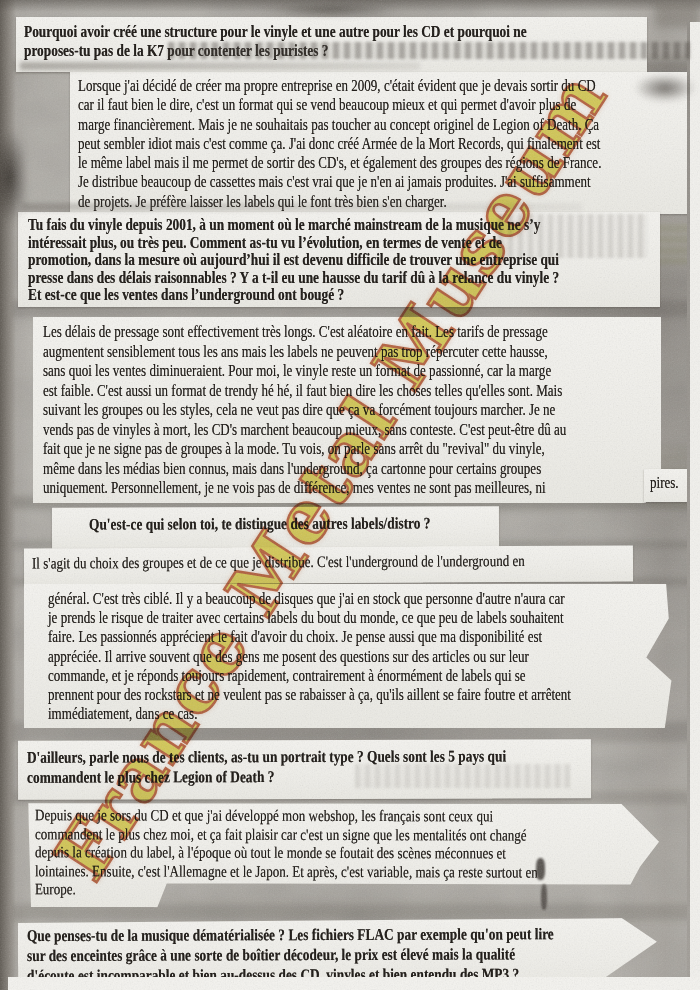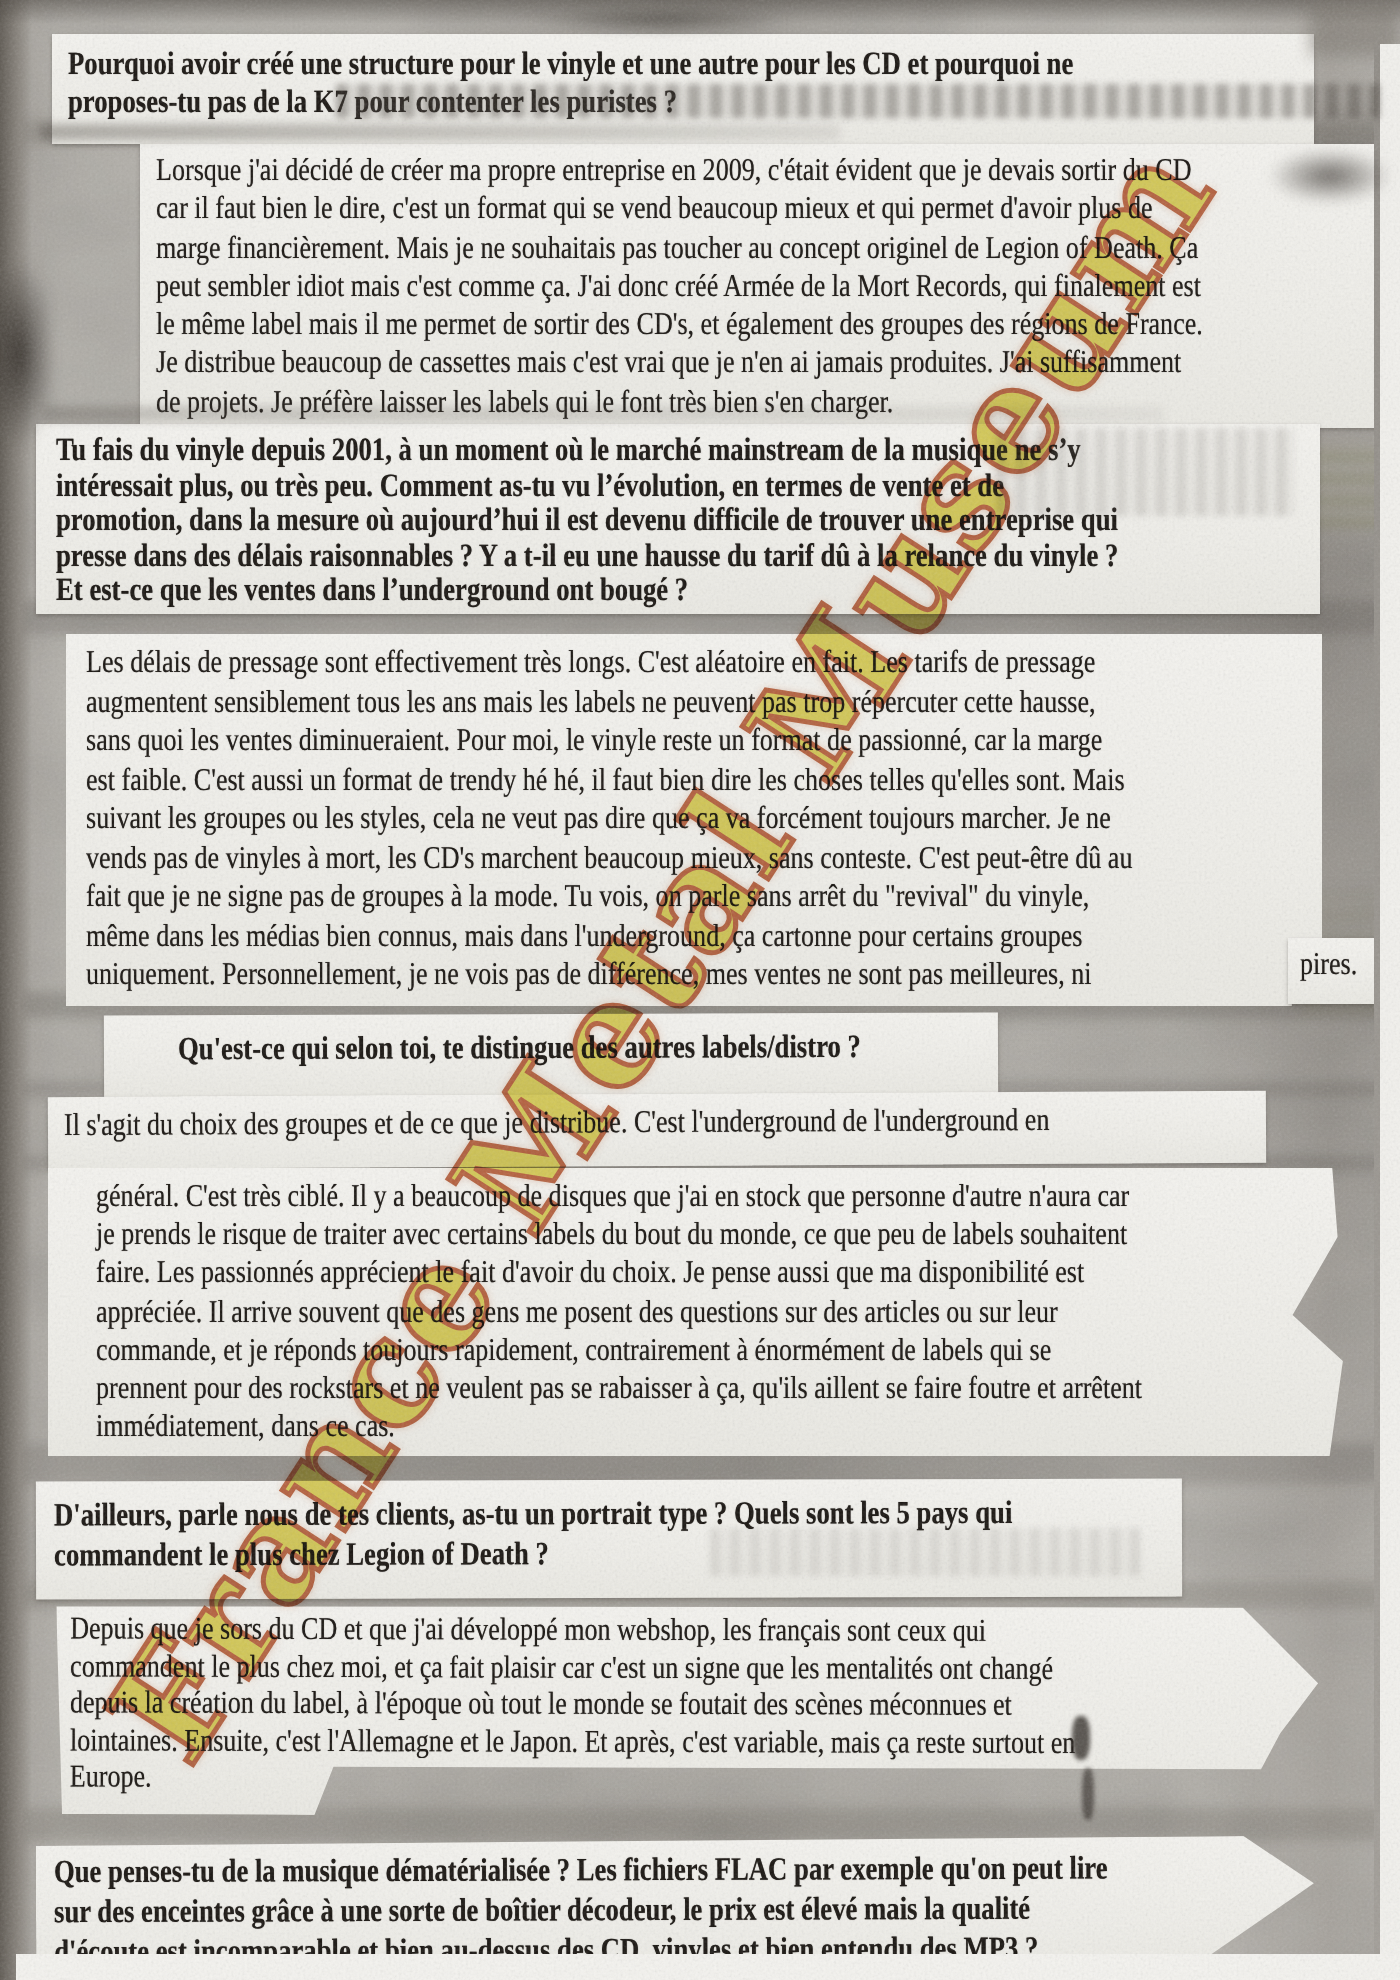--- a/index.html
+++ b/index.html
@@ -23,21 +23,21 @@
   .smudge{position:absolute;z-index:35;pointer-events:none;}
   
   .block{
     position:absolute;z-index:10;overflow:hidden;color:#17130f;
     background:linear-gradient(180deg,#f4f3ef 0%,#efeee9 60%,#eae9e3 100%);
     box-shadow:0 1px 2px rgba(55,50,44,.35);
   }
   .q{font-weight:bold;font-size:16.3px;}
   .a{font-size:15.9px;}
   .line{white-space:nowrap;transform:scaleX(.82);transform-origin:0 0;text-shadow:0 0 .5px rgba(25,20,15,.65);}
-  #b-q1{left:26px;top:17px;width:623px;height:50px;padding:5px 0 0 8px;line-height:19px;}
+  #b-q1{left:16px;top:17px;width:623px;height:50px;padding:5px 0 0 8px;line-height:19px;}
   #b-a1{left:25px;top:72px;width:627px;height:138px;padding:4px 0 0 8px;line-height:19.3px;margin-left:45px;}
   #b-q2{left:18px;top:212px;width:632px;height:91px;padding:4px 0 0 10px;line-height:17.6px;}
   #b-a2{left:33px;top:317px;width:618px;height:181px;padding:5px 0 0 10px;line-height:19.5px;
         clip-path:polygon(0 0,100% 0,100% 84%,97.6% 84%,97.6% 100%,0 100%);}
   #b-a2b{left:644px;top:469px;width:54px;height:29px;padding:4px 0 0 6px;line-height:19px;}
   #b-q3{left:52px;top:507px;width:410px;height:34px;padding:7px 0 0 37px;line-height:19px;transform:rotate(-.2deg);}
   #b-a3a{left:24px;top:547px;width:601px;height:31px;padding:5px 0 0 8px;line-height:19px;transform:rotate(-.3deg);}
   #b-a3b{left:24px;top:584px;width:638px;height:139px;padding:5px 0 0 24px;line-height:19.2px;
         clip-path:polygon(0 0,97% 0,97.4% 24%,94% 51%,97.8% 67%,96.8% 100%,0 100%);}
   #b-q4{left:18px;top:740px;width:564px;height:52px;padding:7px 0 0 9px;line-height:19.5px;transform:rotate(-.15deg);}

